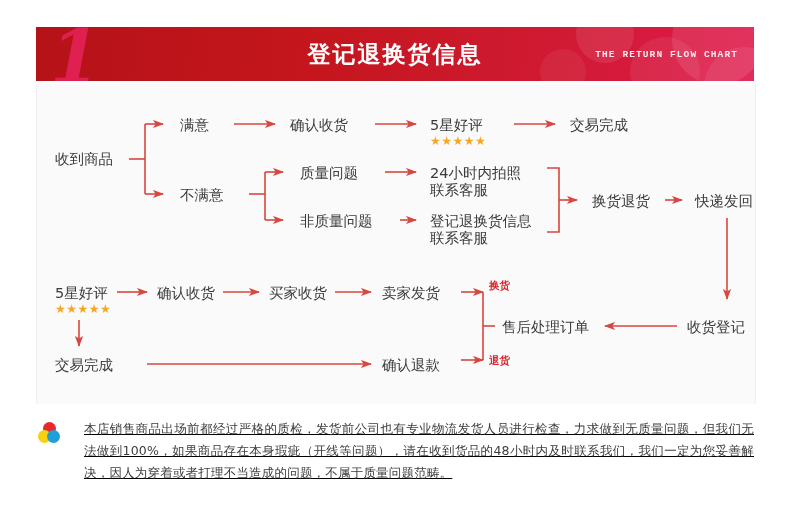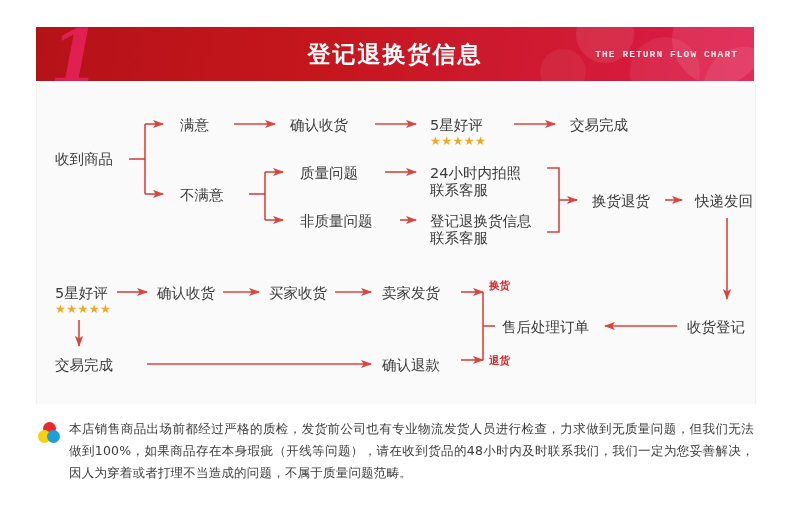--- a/index.html
+++ b/index.html
@@ -64,21 +64,21 @@
     font-family:"DejaVu Sans","Liberation Sans",sans-serif;
     font-size:10.5px;font-weight:700;fill:#d6262b;
   }
   .stars{font-size:12px;fill:#f5a623;letter-spacing:0.5px;}
   .ln{stroke:#d8463f;stroke-width:1.6;fill:none;}
 
   
   .footer{
     position:absolute;left:36px;top:418px;width:718px;
   }
-  .footer-inner{display:flex;gap:9px;align-items:flex-start;padding-left:2px;}
+  .footer-inner{display:flex;gap:24px;align-items:flex-start;padding-left:2px;text-decoration:underline;}
   .venn{flex:0 0 auto;width:22px;height:22px;position:relative;margin-top:4px;}
   .venn i{position:absolute;width:13px;height:13px;border-radius:50%;display:block;}
   .venn .c-red{background:#e8282b;left:4.5px;top:0;}
   .venn .c-yel{background:#f5d013;left:0;top:8px;}
   .venn .c-blu{background:#1f9fd8;left:9px;top:8px;}
   .footer-text{
     font-size:12.5px;color:#3c3c3c;line-height:22px;
     text-align:justify;letter-spacing:0.2px;
   }
 </style>

